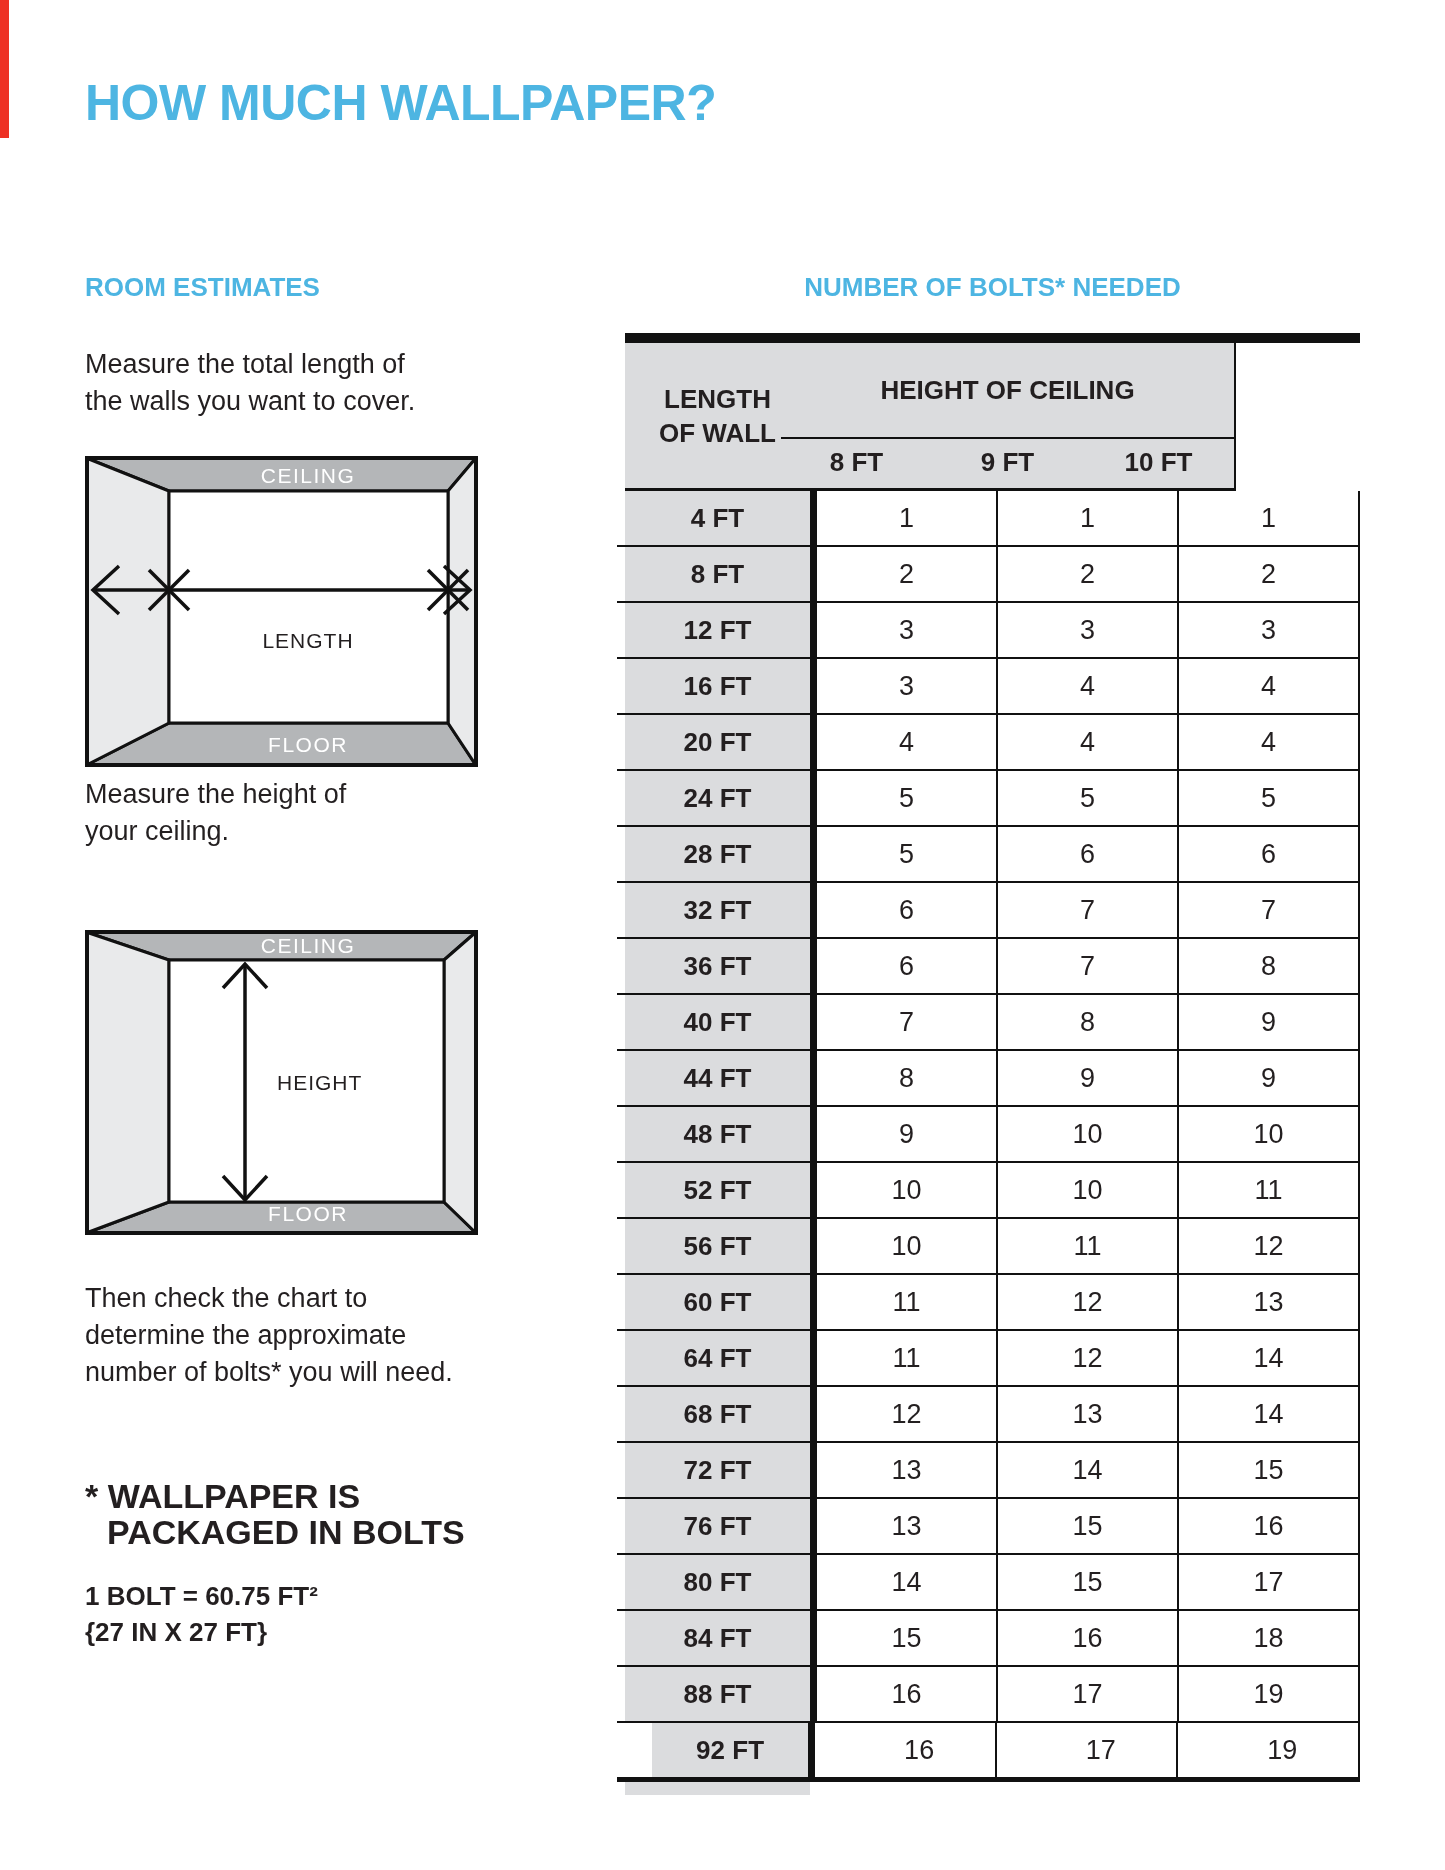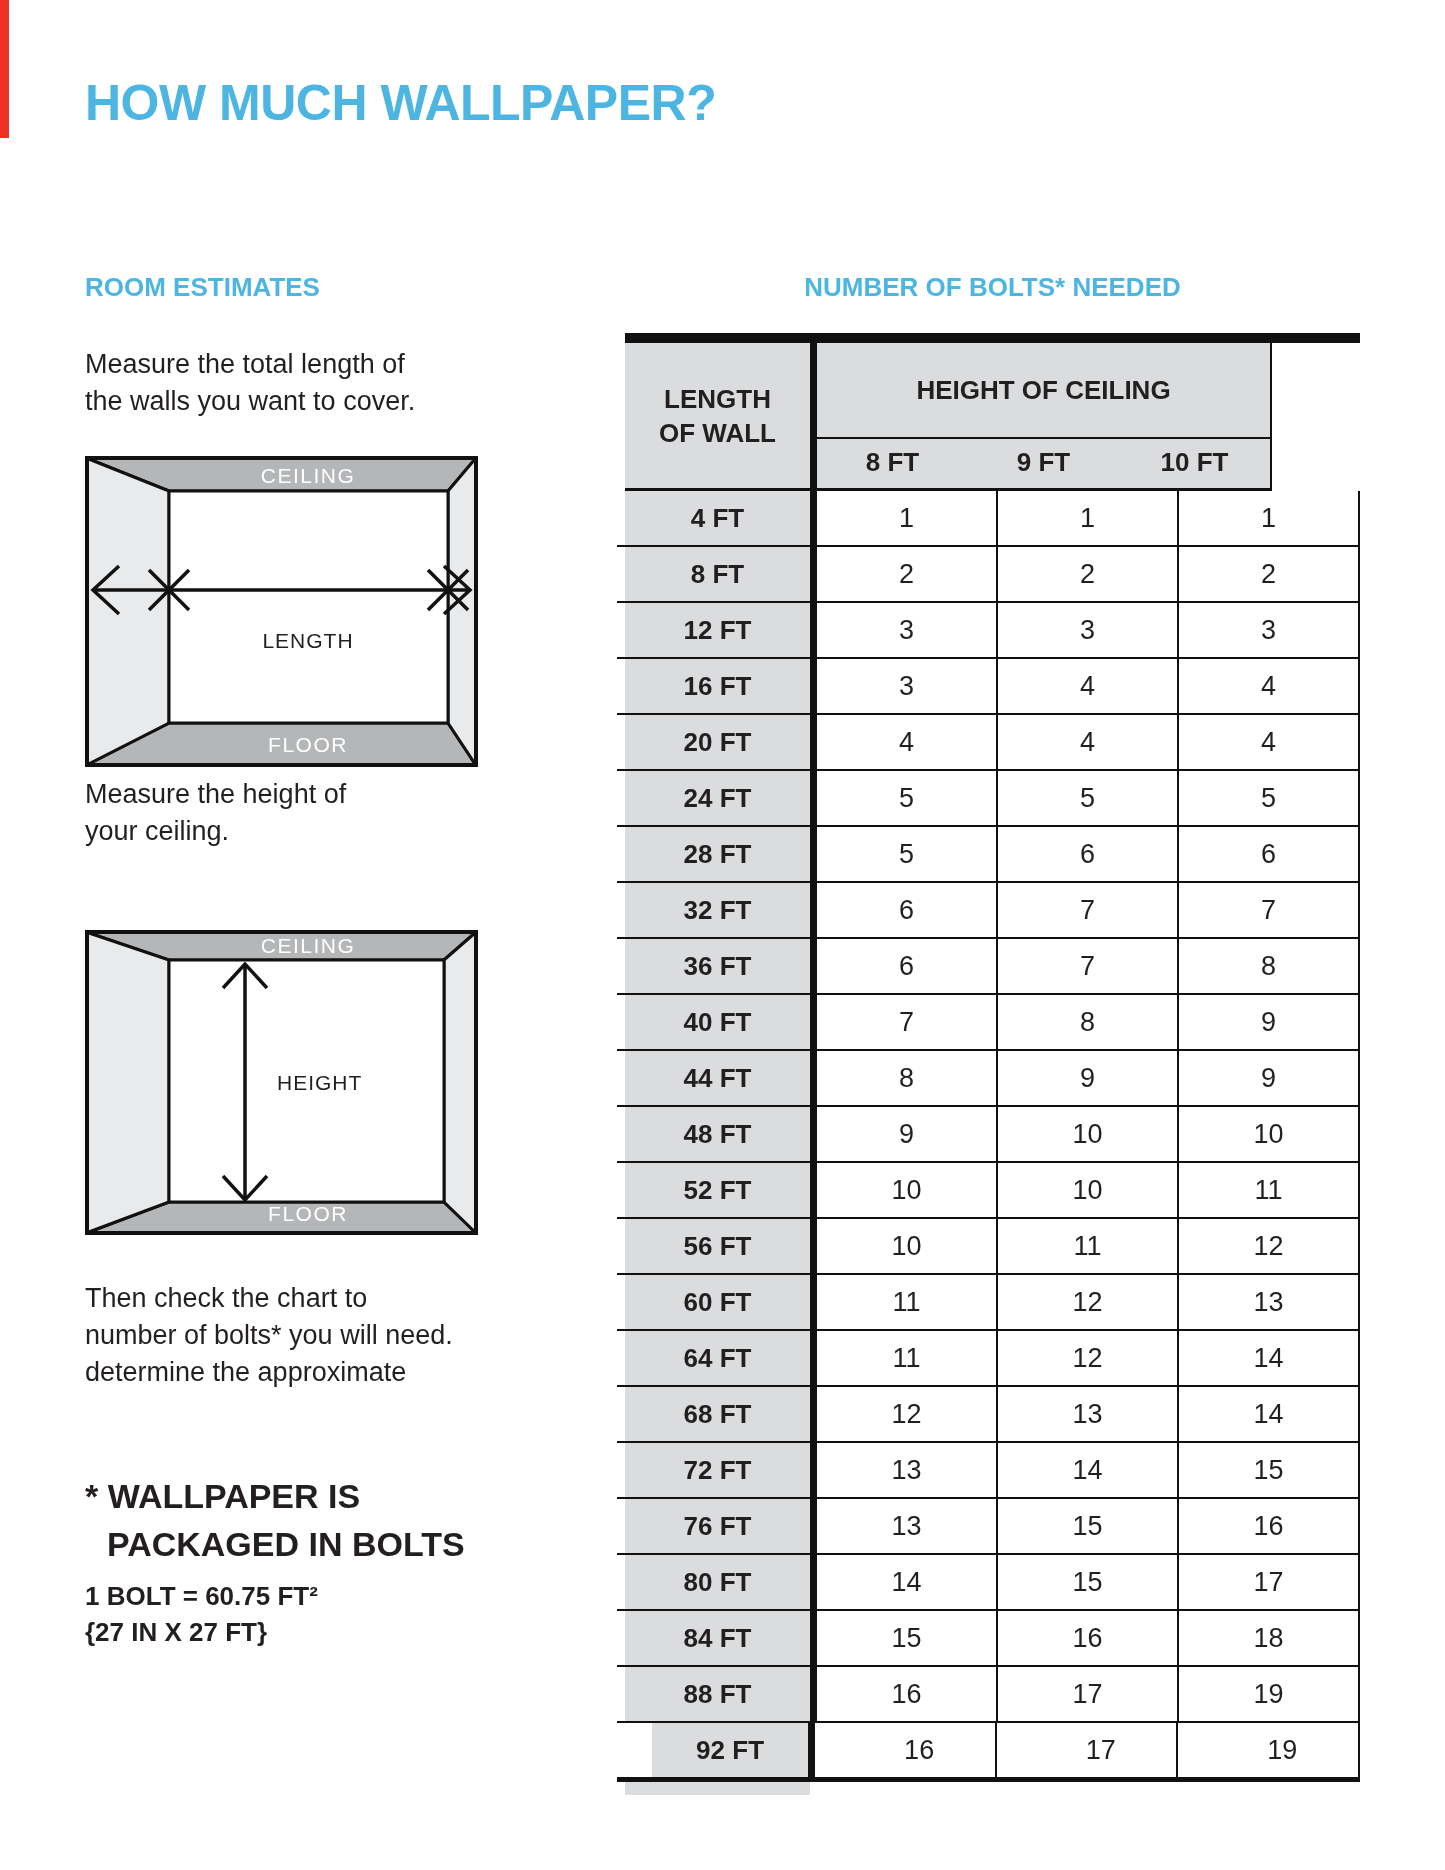--- a/index.html
+++ b/index.html
@@ -16,36 +16,36 @@
   .section-heading {
     position:absolute; font-size:26px; font-weight:bold; color:#4DB5E2; white-space:nowrap;
   }
   .h-room { left:85px; top:272px; }
   .h-bolts { left:625px; top:272px; width:735px; text-align:center; }
   .body-text { position:absolute; left:85px; font-size:27px; line-height:37px; color:#231F20; }
   .p1 { top:346px; }
   .p2 { top:776px; }
   .p3 { top:1280px; }
   .footnote { position:absolute; left:85px; top:1478px; font-size:34px; font-weight:bold; line-height:36px; }
-  .footnote .indent { padding-left:22px;margin-top:12px; }
+  .footnote .indent { padding-left:22px; }
   .bolt-info { position:absolute; left:85px; top:1578px; font-size:26px; font-weight:bold; line-height:36px; }
   .diagram { position:absolute; left:85px; }
   .diag1 { top:456px; }
   .diag2 { top:930px; }
 
   
   .t-topbar { position:absolute; left:625px; top:333px; width:735px; height:10px; background:#111; }
   .t-col1head {
     position:absolute; left:625px; top:343px; width:192px; height:148px;
     background:#DBDCDE; border-right:7px solid #111; border-bottom:3px solid #111;
     display:flex; flex-direction:column; align-items:center; justify-content:center;
     font-size:26px; font-weight:bold; line-height:34px; text-align:center;
   }
   .t-hdrblock {
-    position:absolute; left:817px; top:343px; width:455px; height:148px;
+    position:absolute; left:781px; top:343px; width:455px; height:148px;
     background:#DBDCDE; border-right:2px solid #111; border-bottom:3px solid #111;
   }
   .t-hoc {
     position:absolute; left:0; top:0; width:100%; height:94px;
     display:flex; align-items:center; justify-content:center;
     font-size:26px; font-weight:bold;
   }
   .t-hline { position:absolute; left:0; top:94px; width:100%; height:2px; background:#111; }
   .t-subrow { position:absolute; left:0; top:96px; width:100%; height:47px; display:flex; }
   .t-sub {
@@ -125,22 +125,22 @@
       <polyline points="138,58 160,34 182,58"></polyline>
       <polyline points="138,246 160,270 182,246"></polyline>
     </g>
     <text class="diag-label-light" x="223" y="23" text-anchor="middle">CEILING</text>
     <text class="diag-label-dark" x="192" y="160" text-anchor="start">HEIGHT</text>
     <text class="diag-label-light" x="223" y="291" text-anchor="middle">FLOOR</text>
   </svg>
 
   <div class="body-text p3">
     <div>Then check the chart to</div>
+    <div>determine the approximate</div>
     <div>number of bolts* you will need.</div>
-    <div>determine the approximate</div>
   </div>
 
   <div class="footnote">
     <div>* WALLPAPER IS</div>
     <div class="indent">PACKAGED IN BOLTS</div>
   </div>
 
   <div class="bolt-info">
     <div>1 BOLT = 60.75 FT²</div>
     <div>{27 IN X 27 FT}</div>

